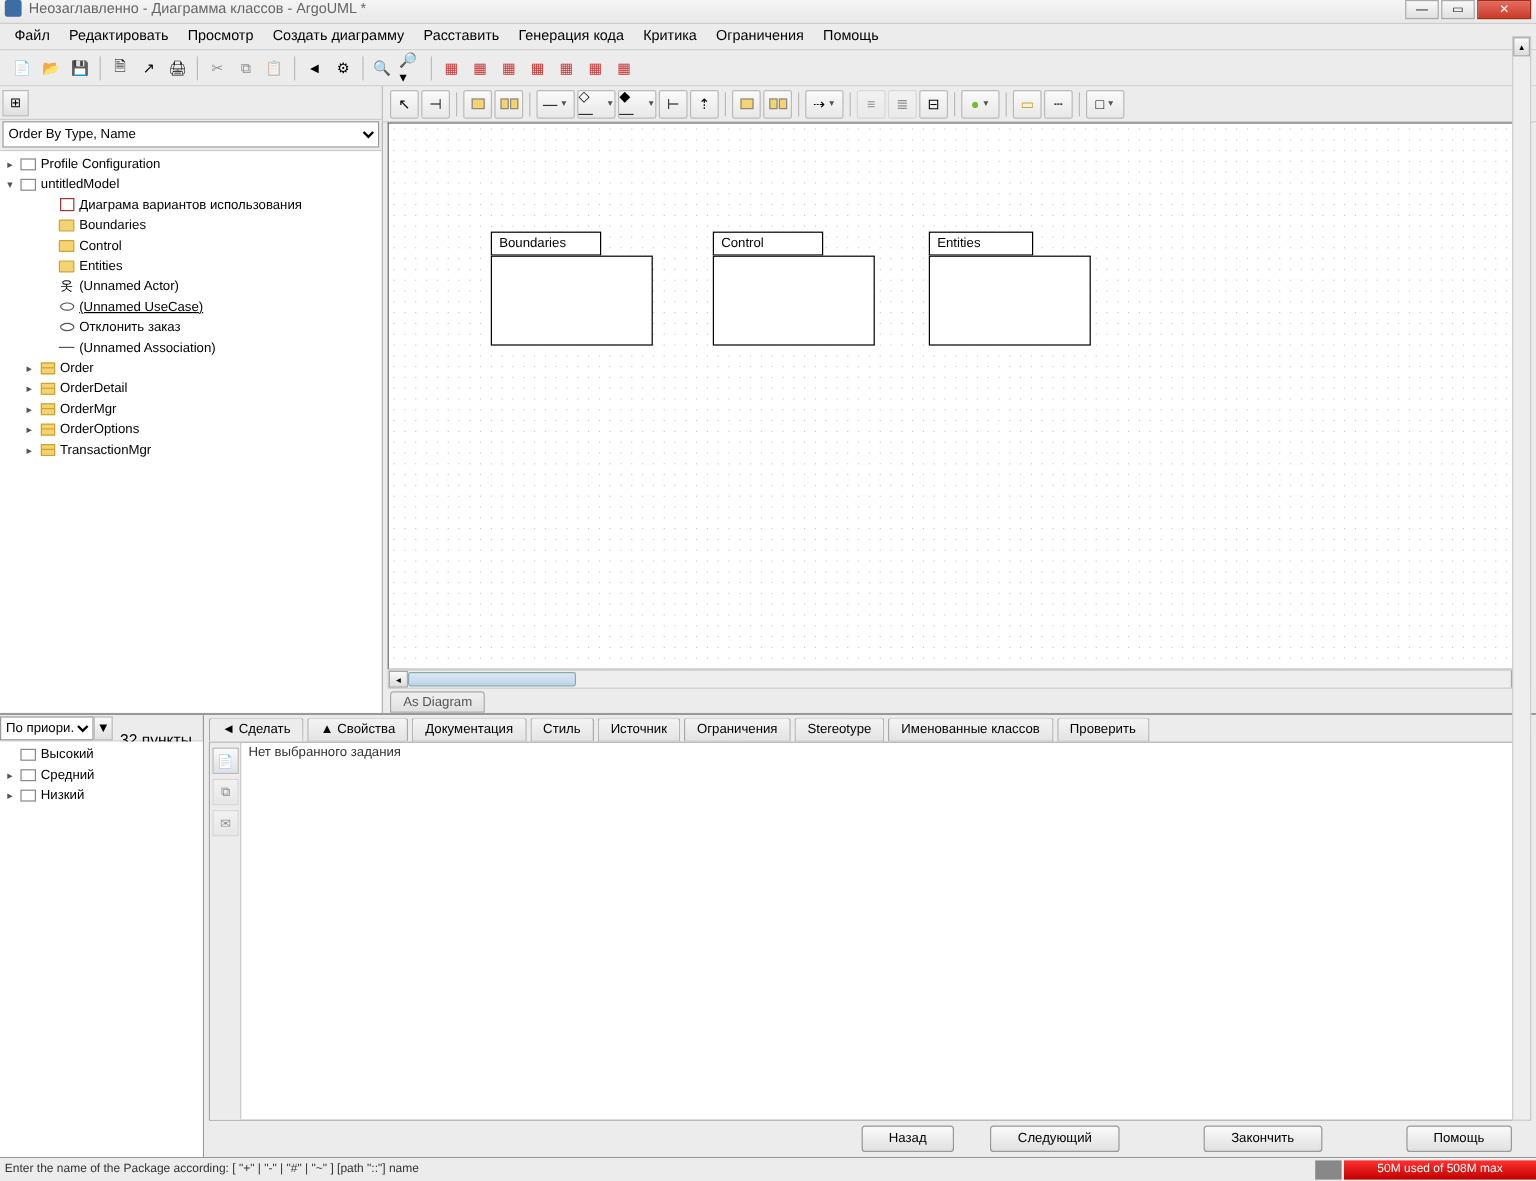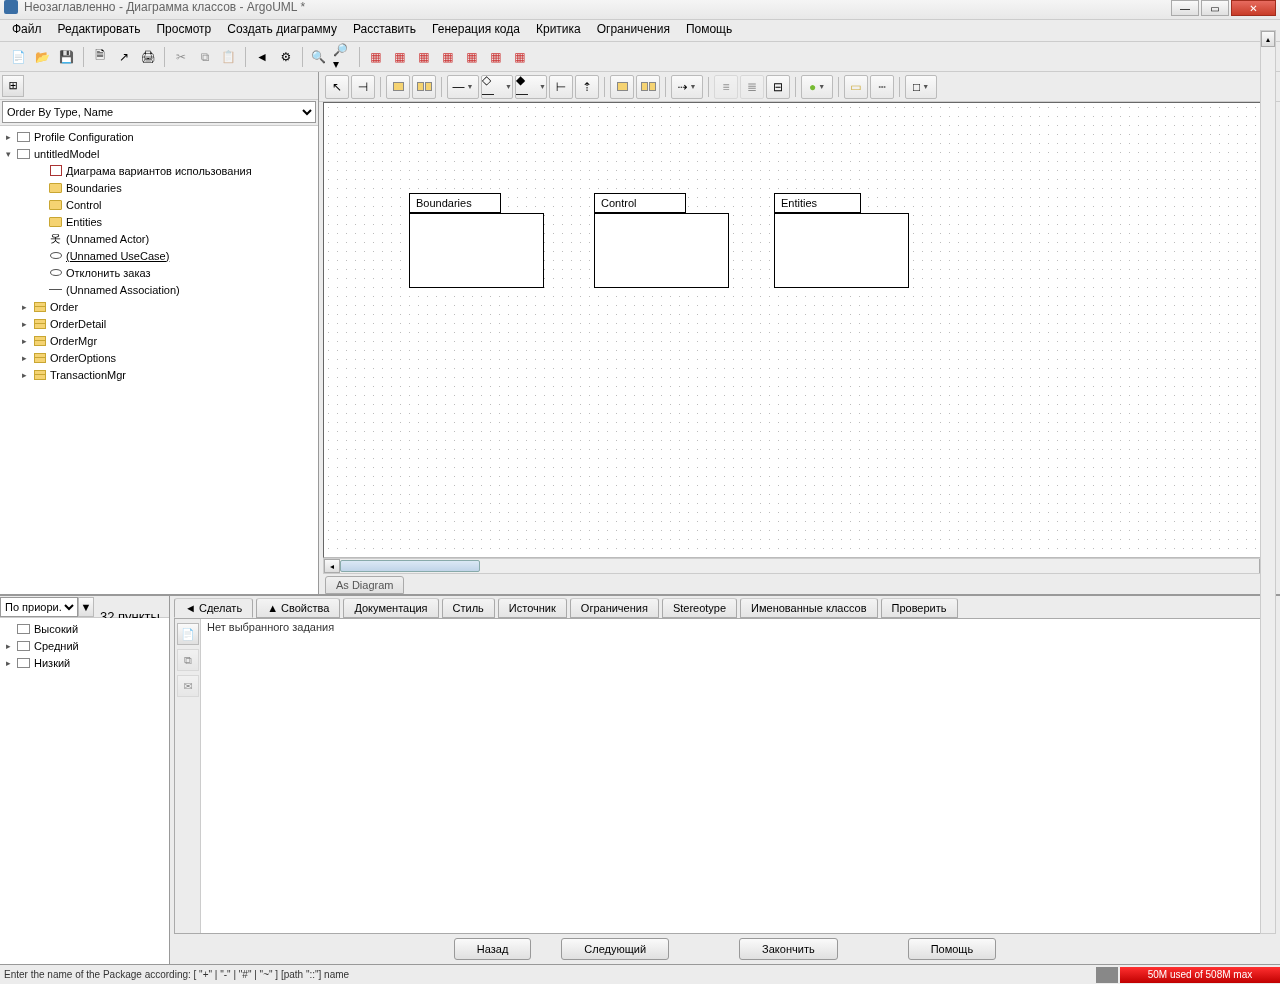--- a/index.html
+++ b/index.html
@@ -59,21 +59,21 @@
 .todo-head select { height:20px; font-size:11px; border:1px solid #999; background:#fff;}
 .todo-count { padding:0 6px; font-size:13px;margin-top:20px; }
 .todo-tree { flex:1; background:#fff; padding:2px;}
 .props-panel { flex:1; display:flex; flex-direction:column; background:#ececec;}
 .props-tabs { height:22px; display:flex; align-items:flex-end; gap:3px; padding-left:4px; background:#ececec;}
 .ptab { padding:3px 10px; background:linear-gradient(#f4f4f4,#e4e4e4); border:1px solid #aaa; border-top:1px solid #ccc; border-top-left-radius:3px; border-top-right-radius:3px; font-size:11px; cursor:pointer;}
 .ptab.active { background:#ececec; border-bottom:1px solid #ececec;}
 .props-body { flex:1; display:flex; border:1px solid #aaa; margin:0 4px; background:#fff;}
 .props-side { width:26px; background:#ececec; border-right:1px solid #ccc; display:flex; flex-direction:column; gap:4px; padding:4px 2px;}
 .props-content { flex:1; padding:2px 6px; color:#333; font-size:11px;}
-.props-footer { height:30px; display:flex; align-items:center; justify-content:center; gap:30px; padding:0 20px;}
+.props-footer { height:30px; display:flex; align-items:center; justify-content:flex-end; gap:30px; padding:0 20px;}
 .fbtn { padding:4px 22px; background:linear-gradient(#fafafa,#e0e0e0); border:1px solid #999; border-radius:3px; font-size:11px; cursor:pointer;}
 .statusbar { height:20px; background:#ececec; border-top:1px solid #999; display:flex; align-items:center; font-size:11px;}
 .status-msg { flex:1; padding-left:4px; color:#333; font-size:10px;}
 .status-mem { width:160px; height:16px; background:linear-gradient(#ff3030,#c00000); color:#fff; display:flex;align-items:center;justify-content:center; font-size:10px;}
 .status-mem-bar { width:22px; height:16px; background:#888; margin-right:2px;}
 .yellow-sq { width:11px; height:9px; background:#f5d372; border:1px solid #888;}
 .yellow-dbl { display:flex; gap:1px;}
 .yellow-dbl span{ width:7px;height:9px;background:#f5d372;border:1px solid #888;}
 </style>
 </head>

